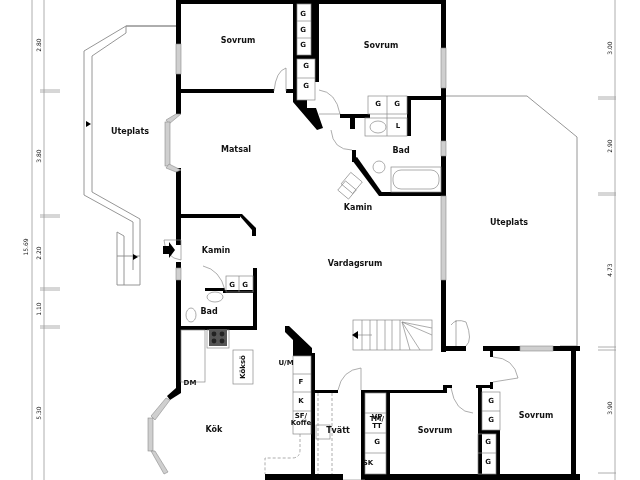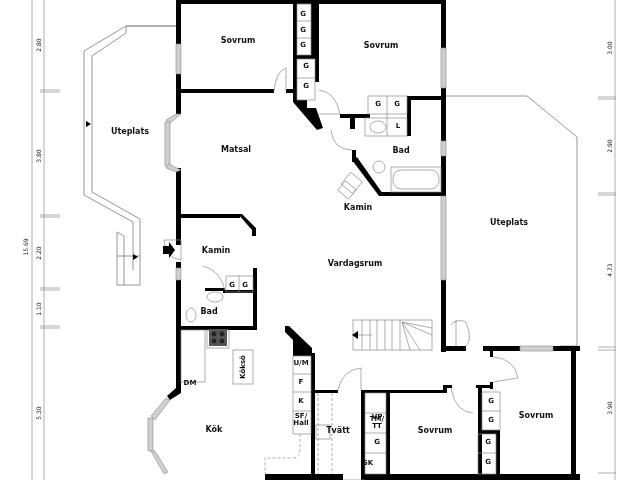--- a/index.html
+++ b/index.html
@@ -241,25 +241,25 @@
   <div class="cab" style="left:303px;top:31px">G</div>
   <div class="cab" style="left:303px;top:46px">G</div>
   <div class="cab" style="left:306px;top:67px">G</div>
   <div class="cab" style="left:306px;top:87px">G</div>
   <div class="cab" style="left:378px;top:105px">G</div>
   <div class="cab" style="left:397px;top:105px">G</div>
   <div class="cab" style="left:398px;top:127px">L</div>
   <div class="cab" style="left:232px;top:286px">G</div>
   <div class="cab" style="left:245px;top:286px">G</div>
   <div class="cab" style="left:190px;top:384px">DM</div>
-  <div class="cab" style="left:301px;top:364px">U/M</div>
+  <div class="cab" style="left:286px;top:364px">U/M</div>
   <div class="cab" style="left:301px;top:383px">F</div>
   <div class="cab" style="left:301px;top:402px">K</div>
   <div class="cab" style="left:301px;top:420px">SF/
-Hall</div>
+Koffe</div>
   <div class="cab" style="left:377px;top:418px">VP</div>
   <div class="cab" style="left:377px;top:423px">TM/
 TT</div>
   <div class="cab" style="left:377px;top:443px">G</div>
   <div class="cab" style="left:368px;top:464px">SK</div>
   <div class="cab" style="left:491px;top:402px">G</div>
   <div class="cab" style="left:491px;top:421px">G</div>
   <div class="cab" style="left:488px;top:443px">G</div>
   <div class="cab" style="left:488px;top:463px">G</div>
   <div class="vert" style="left:243px;top:367px">Köksö</div>

